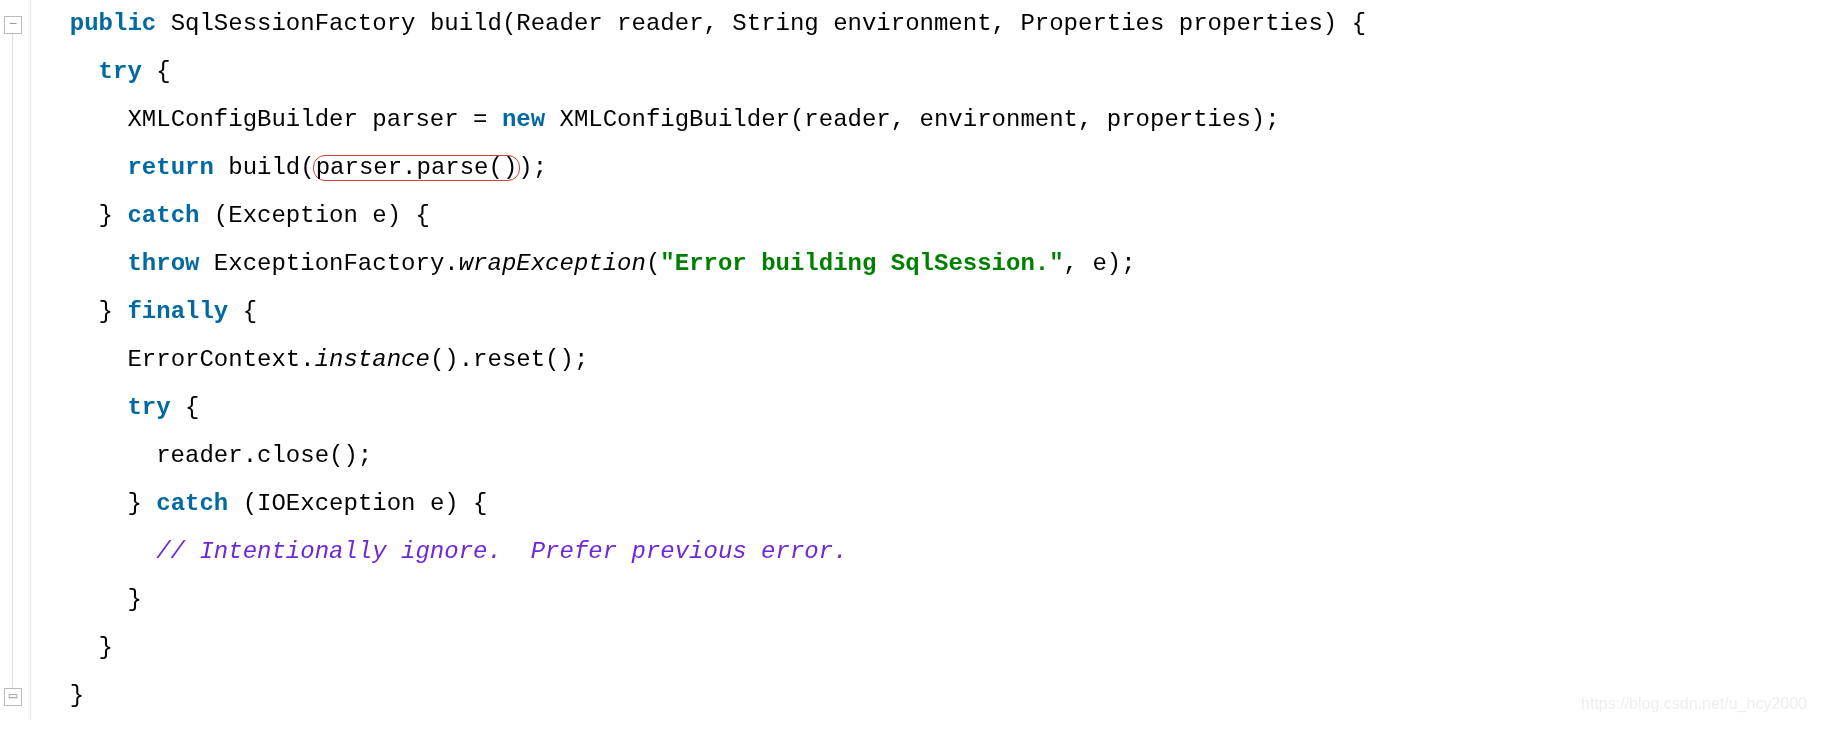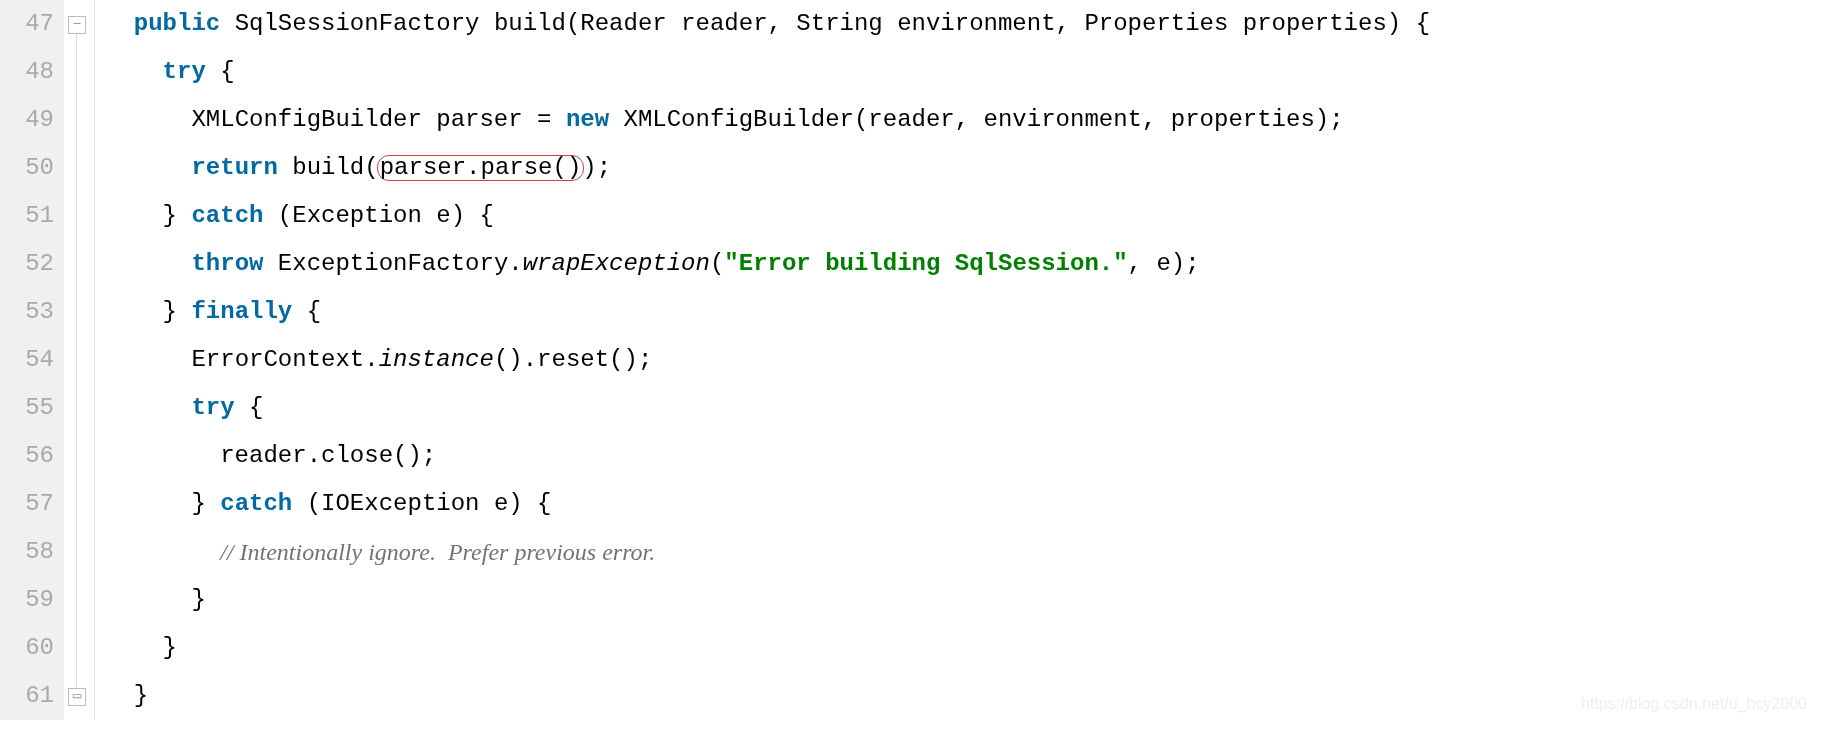--- a/index.html
+++ b/index.html
@@ -59,58 +59,41 @@
   }
   .ln {
     height: 48px;
     display: flex;
     align-items: center;
     justify-content: flex-end;
   }
   .kw { color: #0369a1; font-weight: bold; }
   .str { color: #008000; font-weight: bold; }
   .it { font-style: italic; }
-  .com { color: #737373; font-style: italic; font-family: Liberation Serif, serif; }
+  .com { color: #6d28d9; font-style: italic; }
   .boxed {
     border: 1.5px solid #d04040;
     border-radius: 12px;
     padding: 0 2px;
     margin: 0 -2px;
   }
   .watermark {
     position: absolute;
     right: 20px;
     bottom: 8px;
     color: #eeeeee;
     font-family: Arial, sans-serif;
     font-size: 16px;
     pointer-events: none;
   }
 </style>
 </head>
 <body>
 
 <div class="editor">
-  <div class="gutter" id="gutter" style="height: 720px;">
-      <div class="ln">47</div>
-      <div class="ln">48</div>
-      <div class="ln">49</div>
-      <div class="ln">50</div>
-      <div class="ln">51</div>
-      <div class="ln">52</div>
-      <div class="ln">53</div>
-      <div class="ln">54</div>
-      <div class="ln">55</div>
-      <div class="ln">56</div>
-      <div class="ln">57</div>
-      <div class="ln">58</div>
-      <div class="ln">59</div>
-      <div class="ln">60</div>
-      <div class="ln">61</div>
-    </div>
   <div class="fold-col" id="foldcol" style="height: 720px;">
       <div class="fold-line" style="top: 24px; height: 672px;"></div>
       <div class="fold-mark" style="top: 16px;">−</div>
       <div class="fold-mark" style="top: 688px;">▭</div>
     </div>
   <div class="code" id="code"><div class="line"><span>  </span><span class="kw">public </span><span>SqlSessionFactory build(Reader reader, String environment, Properties properties) {</span></div><div class="line"><span>    </span><span class="kw">try </span><span>{</span></div><div class="line"><span>      </span><span>XMLConfigBuilder parser = </span><span class="kw">new </span><span>XMLConfigBuilder(reader, environment, properties);</span></div><div class="line"><span>      </span><span class="kw">return </span><span>build(</span><span class="boxed">parser.parse()</span><span>);</span></div><div class="line"><span>    </span><span>} </span><span class="kw">catch </span><span>(Exception e) {</span></div><div class="line"><span>      </span><span class="kw">throw </span><span>ExceptionFactory.</span><span class="it">wrapException</span><span>(</span><span class="str">"Error building SqlSession."</span><span>, e);</span></div><div class="line"><span>    </span><span>} </span><span class="kw">finally </span><span>{</span></div><div class="line"><span>      </span><span>ErrorContext.</span><span class="it">instance</span><span>().reset();</span></div><div class="line"><span>      </span><span class="kw">try </span><span>{</span></div><div class="line"><span>        </span><span>reader.close();</span></div><div class="line"><span>      </span><span>} </span><span class="kw">catch </span><span>(IOException e) {</span></div><div class="line"><span>        </span><span class="com">// Intentionally ignore.  Prefer previous error.</span></div><div class="line"><span>      </span><span>}</span></div><div class="line"><span>    </span><span>}</span></div><div class="line"><span>  </span><span>}</span></div></div>
   <div class="watermark">https://blog.csdn.net/u_hcy2000</div>
 </div>
 
 </body></html>

